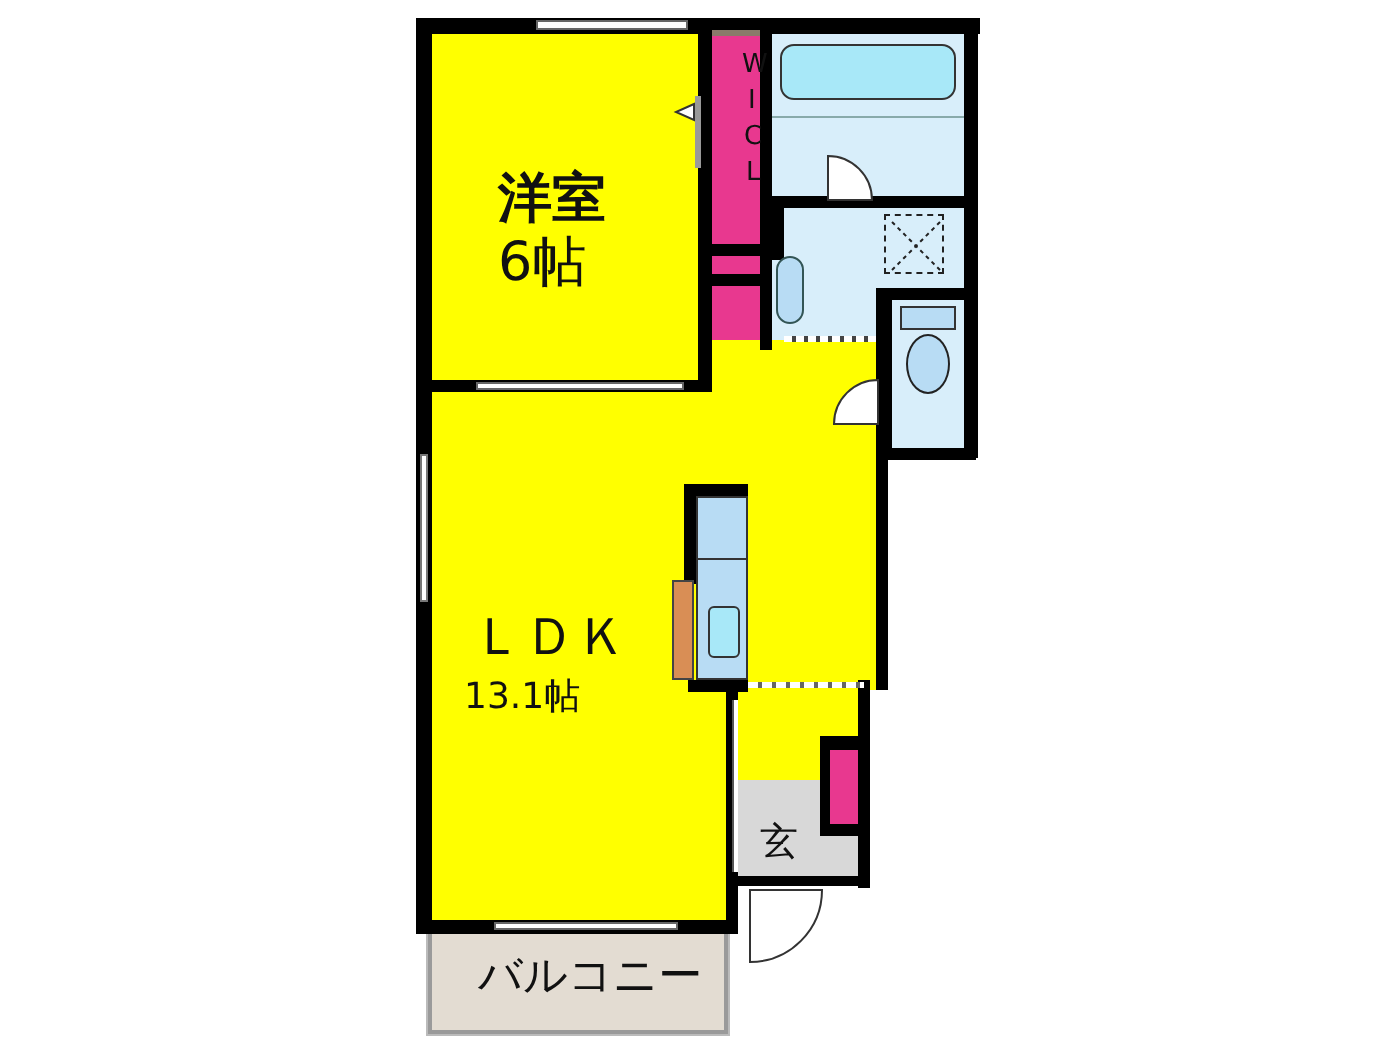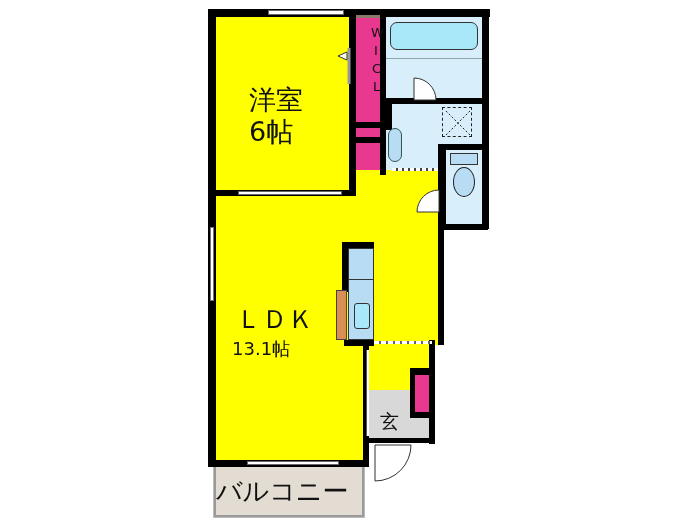--- a/index.html
+++ b/index.html
@@ -86,22 +86,22 @@
 <svg class="abs" style="left:415px;top:188px;" width="26" height="26">
     <path d="M24,24 L24,2 A22,22 0 0 0 2,24 Z" fill="#fff" stroke="#333" stroke-width="1"></path>
   </svg>
 <svg class="abs" style="left:373px;top:443px;" width="40" height="40">
     <path d="M2,2 L38,2 A36,36 0 0 1 2,38 Z" fill="#fff" stroke="#333" stroke-width="1"></path>
   </svg>
 <div class="abs" style="left:392px;top:168px;width:46px;height:3px;background:repeating-linear-gradient(90deg,#fff 0 4px,#444 4px 6px);"></div>
 <div class="abs" style="left:366px;top:350px;width:3px;height:86px;background:#fff;border-left:1px solid #555;"></div>
 <div class="abs" style="left:374px;top:341px;width:58px;height:3px;background:repeating-linear-gradient(90deg,#fff 0 5px,#666 5px 7px);"></div>
 
-<div class="label" style="left:249px;top:86px;font-size:27px;">洋室</div>
+<div class="label" style="left:249px;top:86px;font-size:27px;font-weight:bold;">洋室</div>
 <div class="label" style="left:249px;top:118px;font-size:27px;">6帖</div>
 <div class="label" style="left:236px;top:306px;font-size:26px;">ＬＤＫ</div>
 <div class="label" style="left:232px;top:340px;font-size:18px;">13.1帖</div>
 <div class="label" style="left:371px;top:26px;font-size:13px;">W</div>
 <div class="label" style="left:374px;top:44px;font-size:13px;">I</div>
 <div class="label" style="left:372px;top:62px;font-size:13px;">C</div>
 <div class="label" style="left:373px;top:80px;font-size:13px;">L</div>
 <div class="label" style="left:380px;top:412px;font-size:19px;">玄</div>
-<div class="label" style="left:216px;top:478px;font-size:26px;">バルコニー</div>
+<div class="label" style="left:239px;top:478px;font-size:22px;">バルコニー</div>
 
 </body></html>

